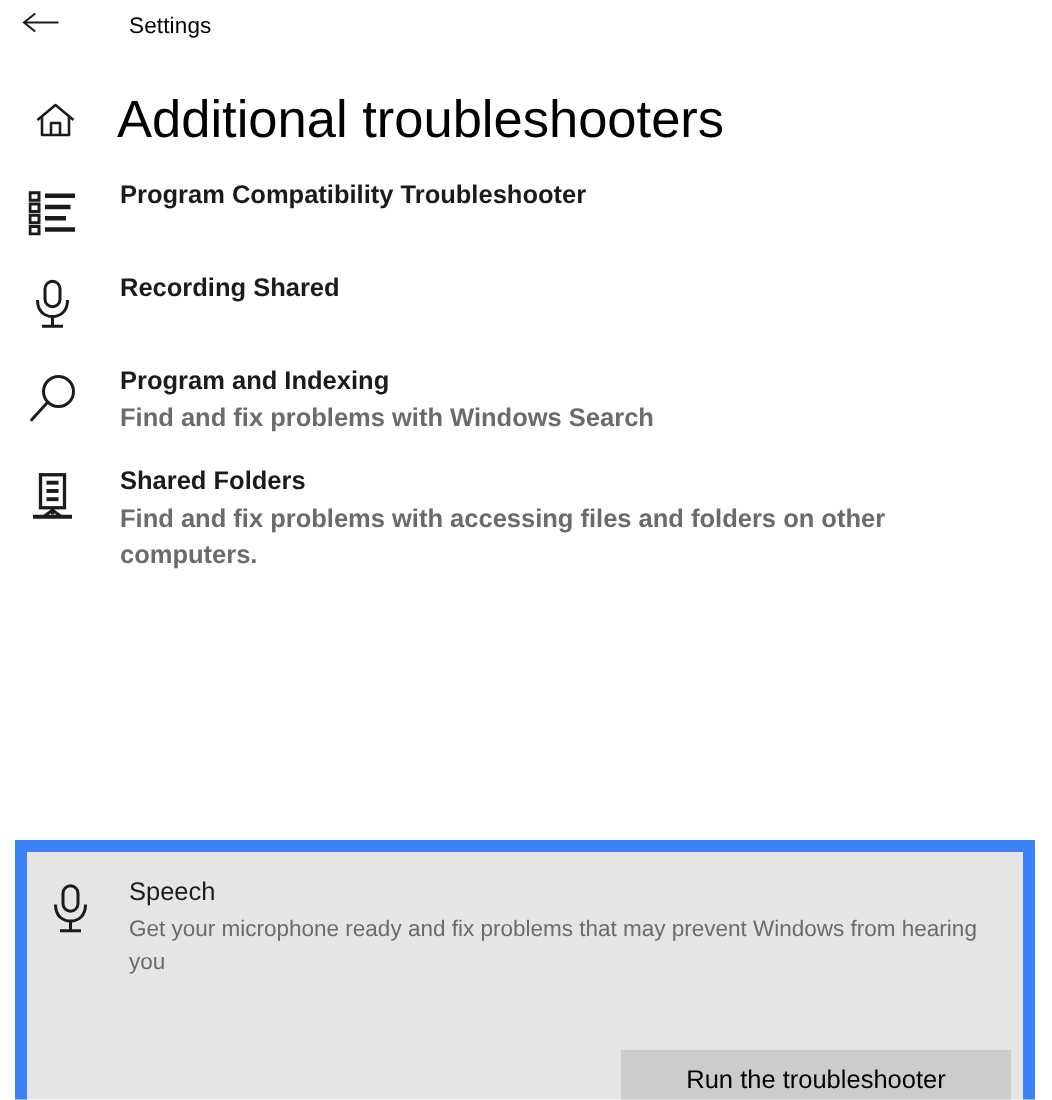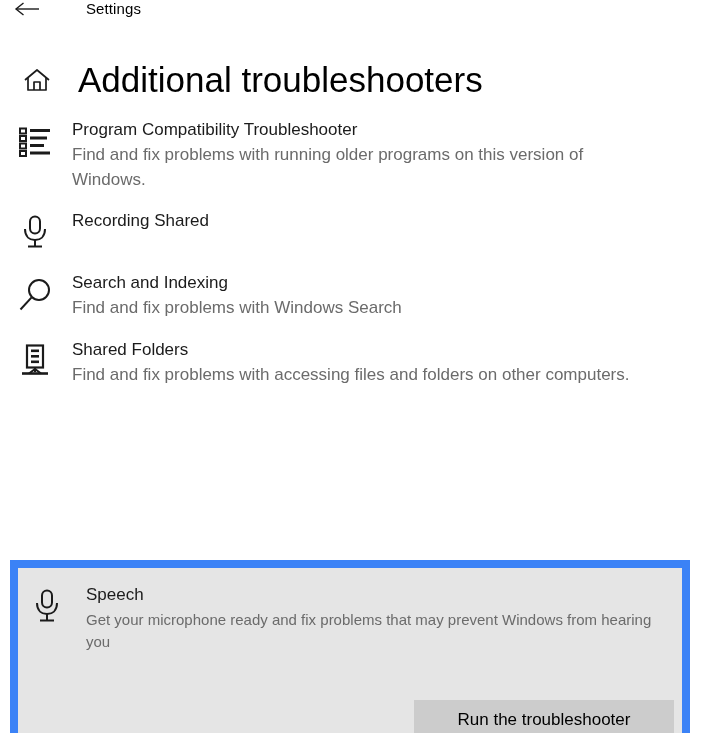--- a/index.html
+++ b/index.html
@@ -13,21 +13,21 @@
     font-family: "Liberation Sans", sans-serif;
     color: #000000;
     overflow: hidden;
     position: relative;
   }
 
   
   .titlebar {
     height: 34px;
     display: flex;
-    align-items: flex-start;
+    align-items: center;
     padding-left: 14px;
   }
   .back-btn {
     width: 30px;
     height: 22px;
     display: flex;
     align-items: center;
     justify-content: flex-start;
   }
   .titlebar-label {
@@ -74,23 +74,24 @@
   .ts-icon {
     width: 42px;
     flex: 0 0 42px;
     height: 42px;
     display: flex;
     align-items: center;
     justify-content: center;
     margin-top: 2px;
   }
   .ts-body {
-    margin-left: 16px;
+    margin-left: 24px;
     flex: 1 1 auto;
     min-width: 0;
+    font-weight: bold;
   }
   .ts-title {
     font-size: 17px;
     color: #1b1b1b;
     line-height: 1.35;
   }
   .ts-desc {
     font-size: 17px;
     color: #6b6b6b;
     line-height: 1.45;
@@ -197,21 +198,20 @@
         <rect x="1" y="16.5" width="6" height="5" fill="none" stroke="#1b1b1b" stroke-width="2"></rect>
         <rect x="1" y="24" width="6" height="5" fill="none" stroke="#1b1b1b" stroke-width="2"></rect>
         <rect x="11" y="2" width="20" height="3" fill="#1b1b1b"></rect>
         <rect x="11" y="9.5" width="17" height="3" fill="#1b1b1b"></rect>
         <rect x="11" y="17" width="14" height="3" fill="#1b1b1b"></rect>
         <rect x="11" y="24.5" width="20" height="3" fill="#1b1b1b"></rect>
       </svg>
     </div>
     <div class="ts-body">
       <div class="ts-title">Program Compatibility Troubleshooter</div>
-      <div class="ts-desc">Find and fix problems with running older programs on this version of Windows.</div>
     </div>
   </div>
 
   <div class="ts-item">
     <div class="ts-icon">
       <svg width="30" height="36" viewBox="0 0 30 36">
         <rect x="10" y="1.5" width="10" height="17" rx="5" ry="5" fill="none" stroke="#1b1b1b" stroke-width="2"></rect>
         <path d="M5 14 C5 22, 10 25, 15 25 C20 25, 25 22, 25 14" fill="none" stroke="#1b1b1b" stroke-width="2"></path>
         <line x1="15" y1="25" x2="15" y2="31" stroke="#1b1b1b" stroke-width="2"></line>
         <line x1="8" y1="31.5" x2="22" y2="31.5" stroke="#1b1b1b" stroke-width="2"></line>
@@ -223,21 +223,21 @@
   </div>
 
   <div class="ts-item">
     <div class="ts-icon">
       <svg width="34" height="34" viewBox="0 0 34 34">
         <circle cx="21" cy="12" r="10" fill="none" stroke="#1b1b1b" stroke-width="2"></circle>
         <line x1="13.6" y1="19.3" x2="2.5" y2="31.5" stroke="#1b1b1b" stroke-width="2"></line>
       </svg>
     </div>
     <div class="ts-body">
-      <div class="ts-title">Search and Indexing</div>
+      <div class="ts-title">Program and Indexing</div>
       <div class="ts-desc">Find and fix problems with Windows Search</div>
     </div>
   </div>
 
   <div class="ts-item">
     <div class="ts-icon">
       <svg width="32" height="36" viewBox="0 0 32 36">
         <rect x="8" y="1.5" width="16" height="22" fill="none" stroke="#1b1b1b" stroke-width="2.2"></rect>
         <rect x="12" y="5.5" width="8" height="2.6" fill="#1b1b1b"></rect>
         <rect x="12" y="11" width="8" height="2.6" fill="#1b1b1b"></rect>

